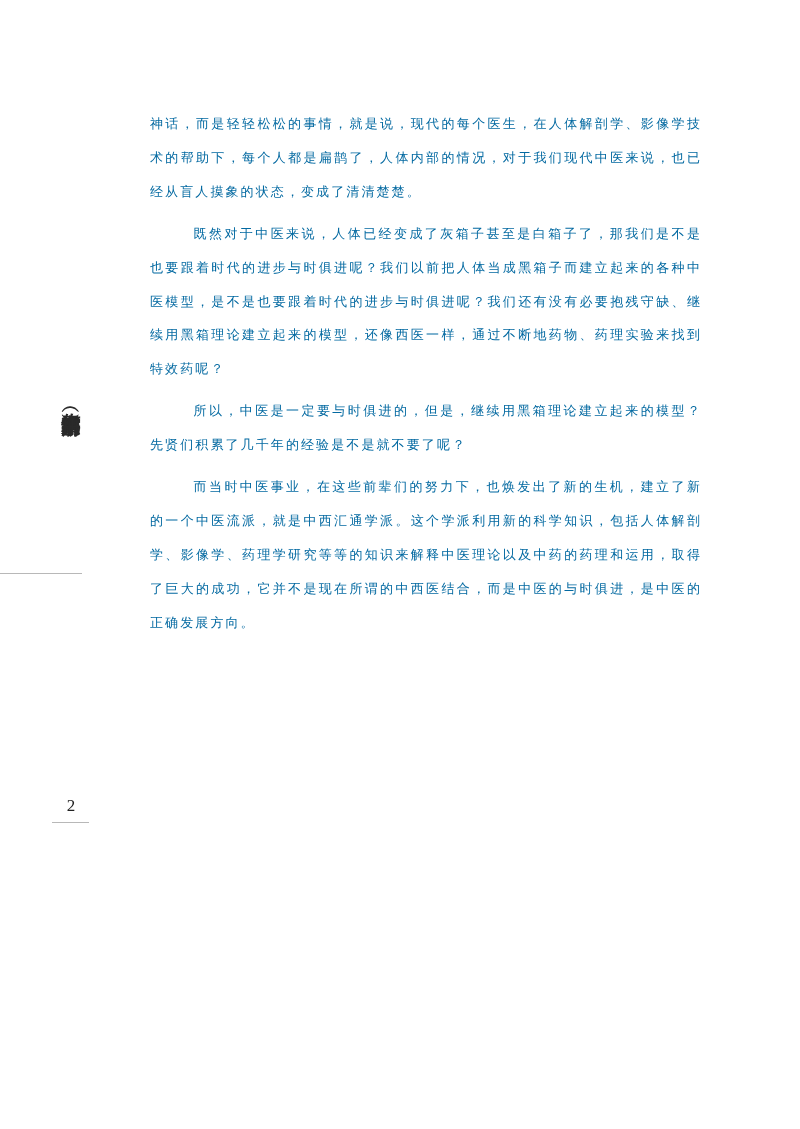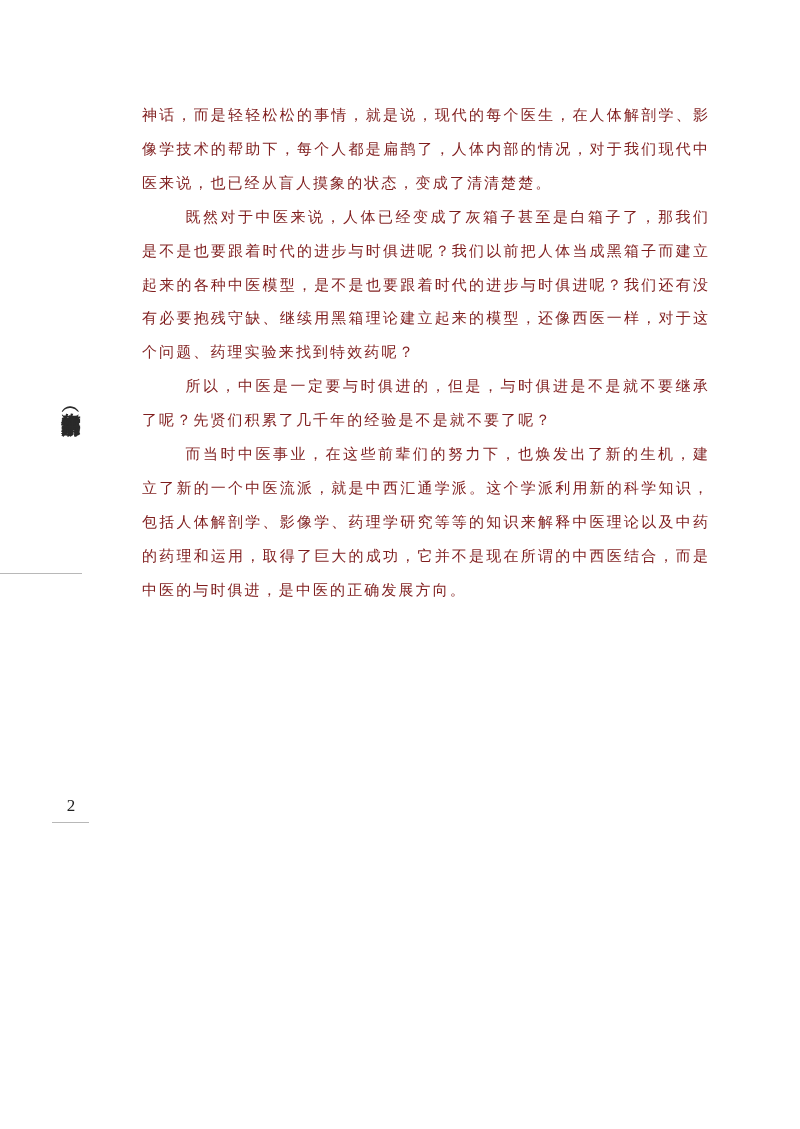--- a/index.html
+++ b/index.html
@@ -22,28 +22,28 @@
     height: 1129px;
     background: #ffffff;
   }
   .body-text {
     position: absolute;
     left: 142px;
     top: 99px;
     width: 568px;
   }
   .body-text p {
-    margin: 0;
-    font-size: 15px;
+    margin: 8px;
+    font-size: 13px;
     line-height: 33.9px;
     letter-spacing: 2.1px;
     text-align: justify;
     text-align-last: left;
     word-break: break-all;
-    color: #7f1d1d;
+    color: #0369a1;
   }
   .body-text p.indent {
     text-indent: 43.6px;
   }
   .side-title {
     position: absolute;
     left: 60px;
     top: 398px;
     width: 24px;
     writing-mode: vertical-rl;
@@ -86,19 +86,19 @@
 <div class="page">
 
   <div class="side-title">伤寒六病讲稿（第二册）</div>
   <div class="side-rule"></div>
 
   <div class="page-number">2</div>
   <div class="page-number-rule"></div>
 
   <div class="body-text">
     <p>神话，而是轻轻松松的事情，就是说，现代的每个医生，在人体解剖学、影像学技术的帮助下，每个人都是扁鹊了，人体内部的情况，对于我们现代中医来说，也已经从盲人摸象的状态，变成了清清楚楚。</p>
-    <p class="indent">既然对于中医来说，人体已经变成了灰箱子甚至是白箱子了，那我们是不是也要跟着时代的进步与时俱进呢？我们以前把人体当成黑箱子而建立起来的各种中医模型，是不是也要跟着时代的进步与时俱进呢？我们还有没有必要抱残守缺、继续用黑箱理论建立起来的模型，还像西医一样，对于这个问题、药理实验来找到特效药呢？</p>
-    <p class="indent">所以，中医是一定要与时俱进的，但是，与时俱进是不是就不要继承了呢？先贤们积累了几千年的经验是不是就不要了呢？</p>
+    <p class="indent">既然对于中医来说，人体已经变成了灰箱子甚至是白箱子了，那我们是不是也要跟着时代的进步与时俱进呢？我们以前把人体当成黑箱子而建立起来的各种中医模型，是不是也要跟着时代的进步与时俱进呢？我们还有没有必要抱残守缺、继续用黑箱理论建立起来的模型，还像西医一样，通过不断地药物、药理实验来找到特效药呢？</p>
+    <p class="indent">所以，中医是一定要与时俱进的，但是，继续用黑箱理论建立起来的模型？先贤们积累了几千年的经验是不是就不要了呢？</p>
     <p class="indent">而当时中医事业，在这些前辈们的努力下，也焕发出了新的生机，建立了新的一个中医流派，就是中西汇通学派。这个学派利用新的科学知识，包括人体解剖学、影像学、药理学研究等等的知识来解释中医理论以及中药的药理和运用，取得了巨大的成功，它并不是现在所谓的中西医结合，而是中医的与时俱进，是中医的正确发展方向。</p>
 
   </div>
 
 </div>
 
 </body></html>

